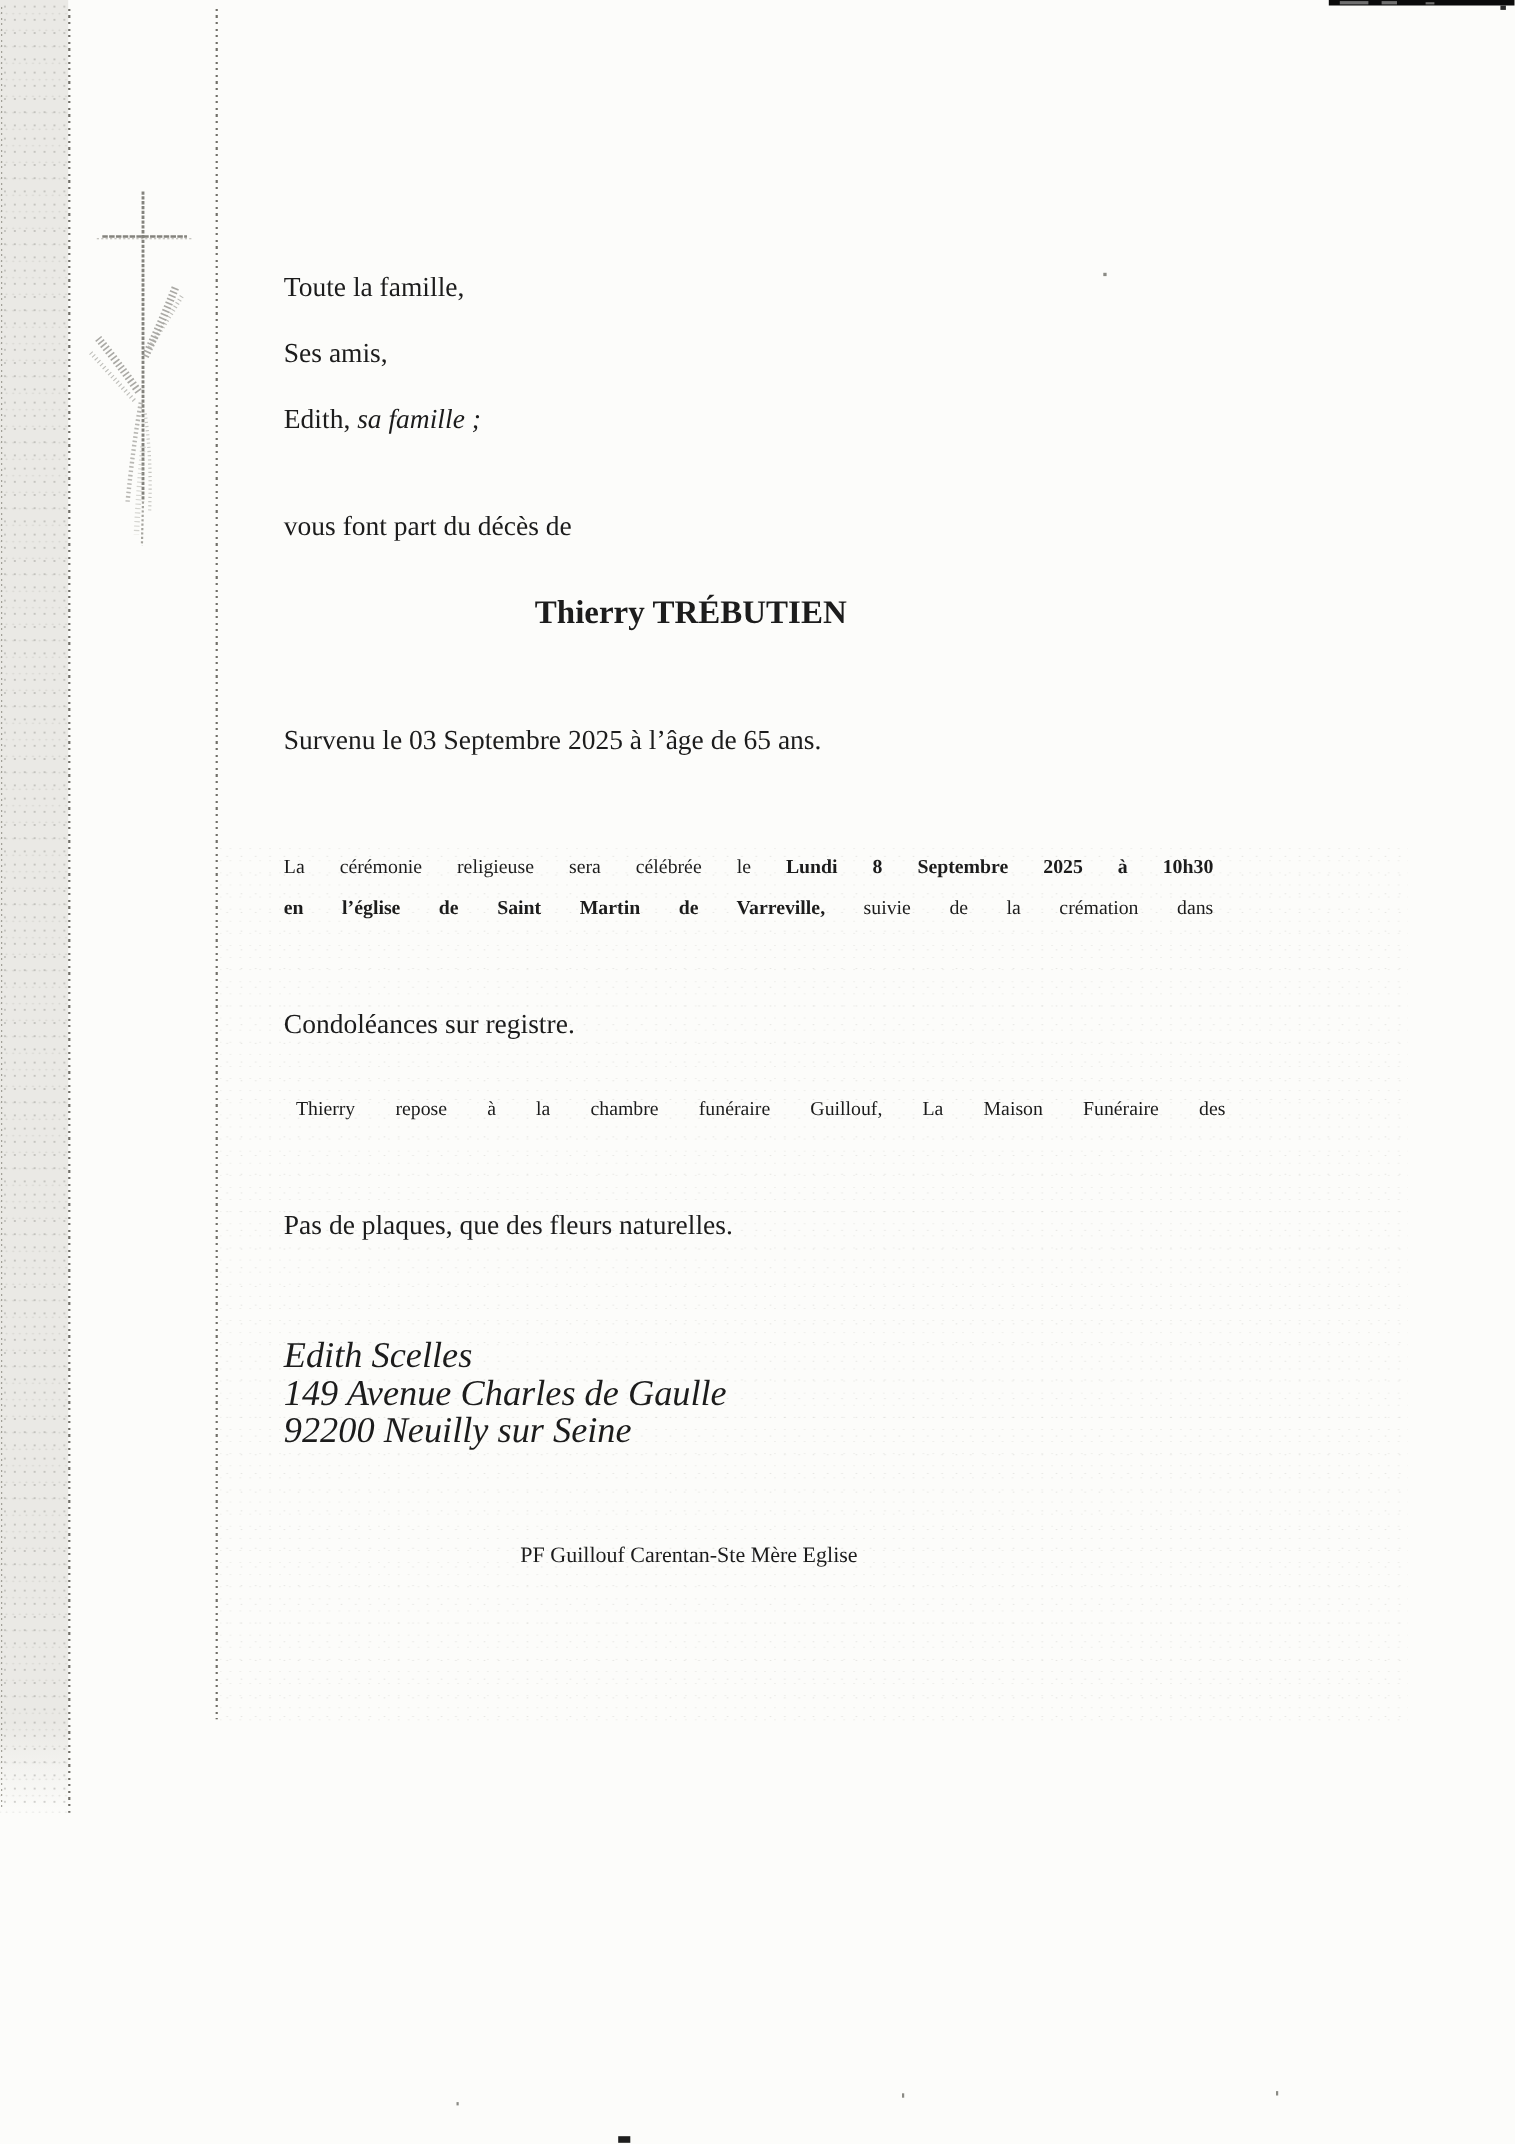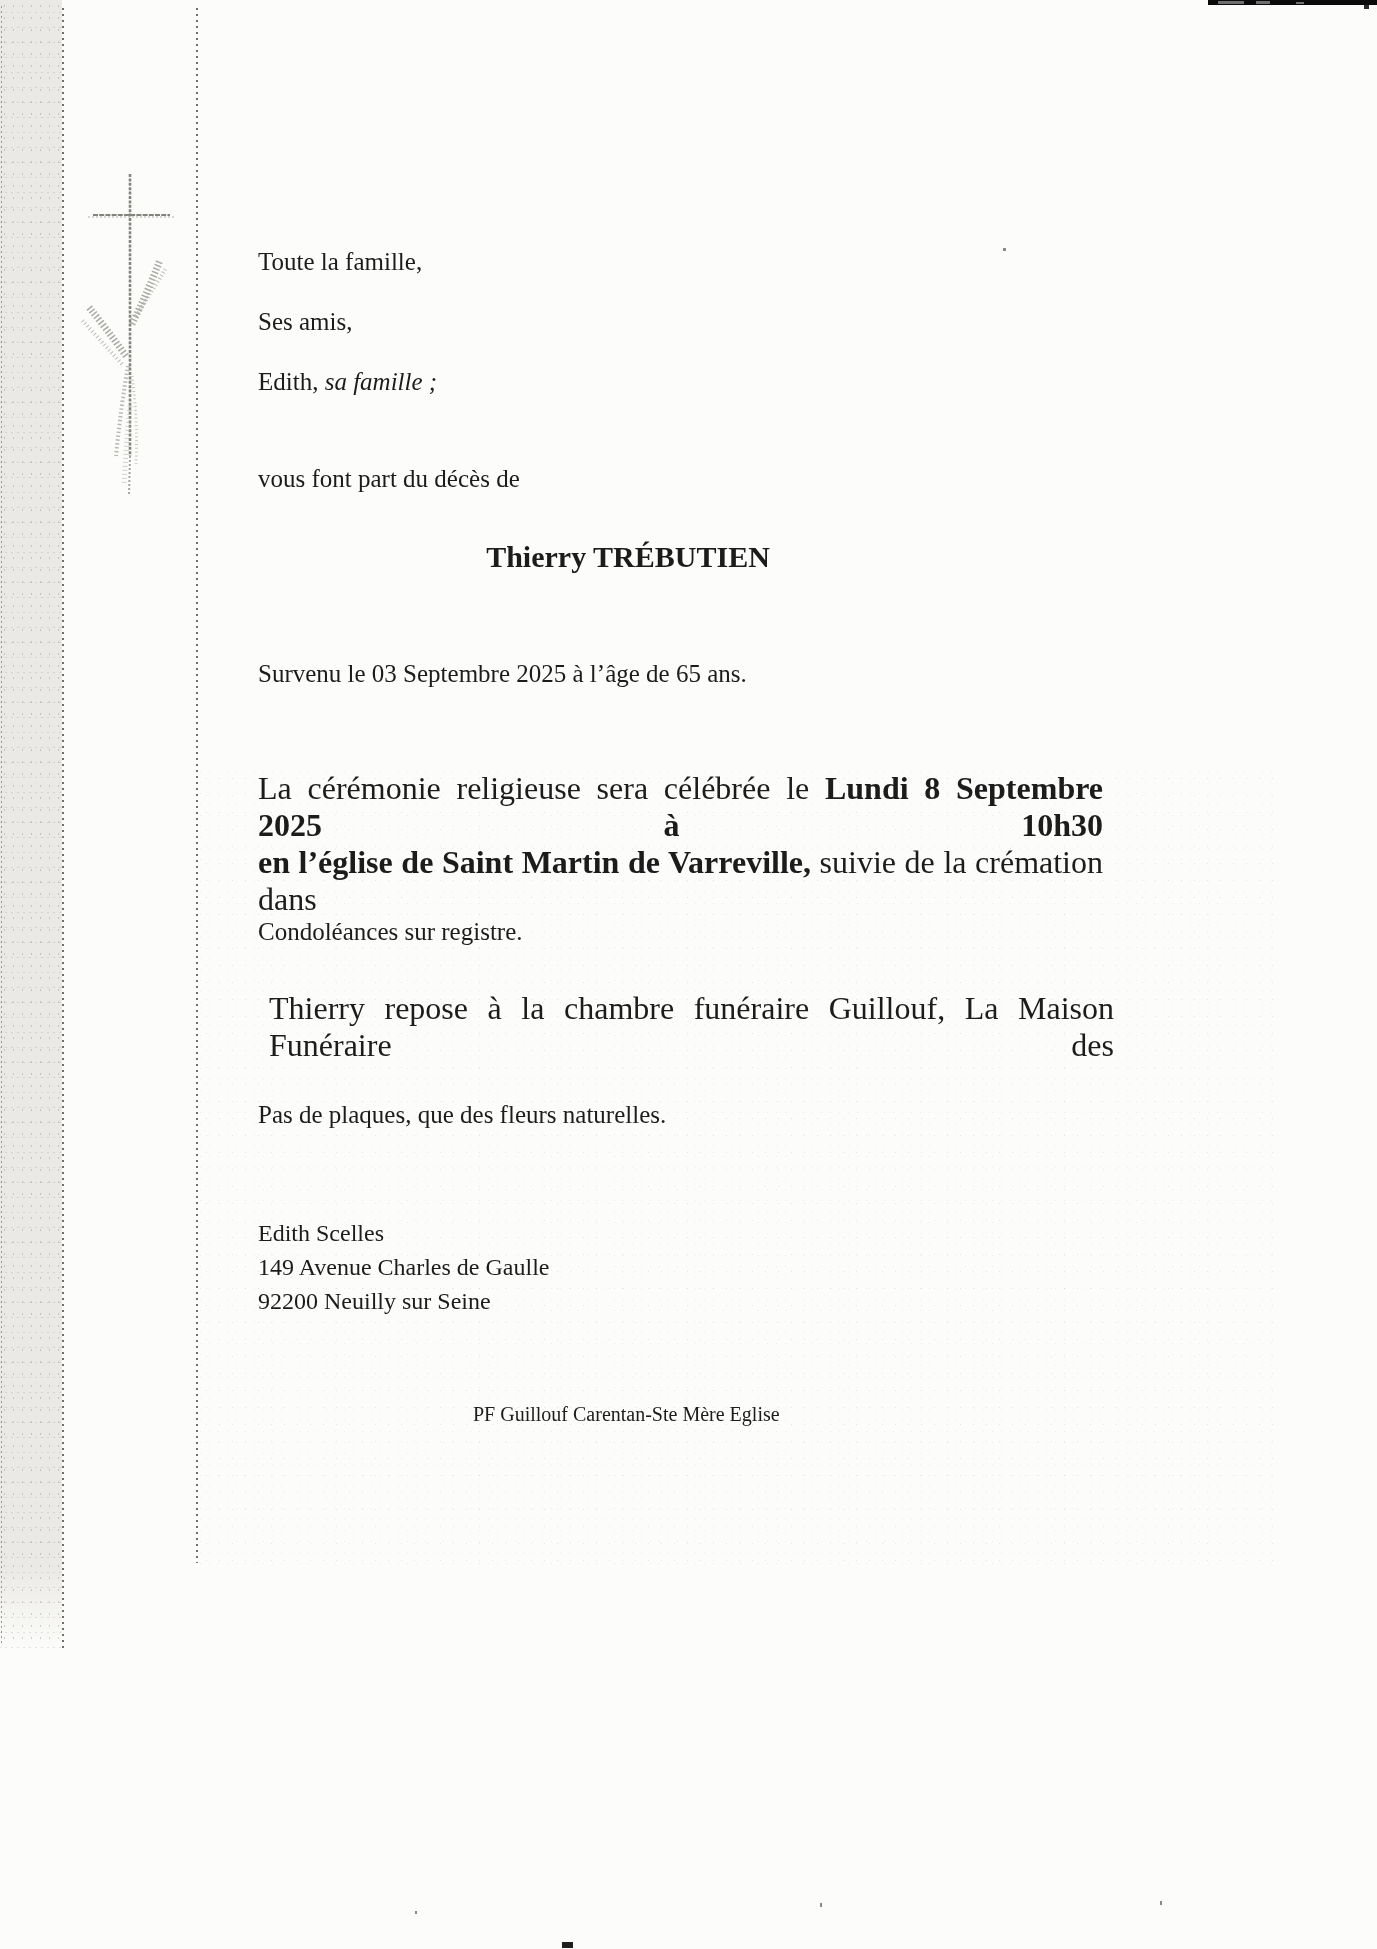--- a/index.html
+++ b/index.html
@@ -54,35 +54,35 @@
   
   .txt {
     font-size: 25px;
     line-height: 28px;
     white-space: pre-wrap;
   }
   .ital { font-style: italic; }
   .para {
     left: 258px;
     width: 845px;
-    font-size: 32px;
+    font-size: 18px;
     line-height: 37px;
   }
   .line-just {
     text-align: justify;
     text-align-last: justify;
   }
   .deceased {
     left: 258px;
     width: 740px;
     text-align: center;
     font-weight: bold;
     font-size: 30px;
   }
-  .addr { line-height: 34px; font-size: 24px; }
+  .addr { line-height: 34px; font-size: 33px; font-style: italic; }
   .footer-line { font-size: 20px; }
 </style>
 </head>
 <body>
 
 <div class="abs scan-left-strip"></div>
 <div class="abs edge-line" style="left:1px; top:6px; height:1640px;"></div>
 <div class="abs dotted-v" style="left:62px; top:8px; height:1640px;"></div>
 <div class="abs dotted-v" style="left:196px; top:8px; height:1555px;"></div>
 

